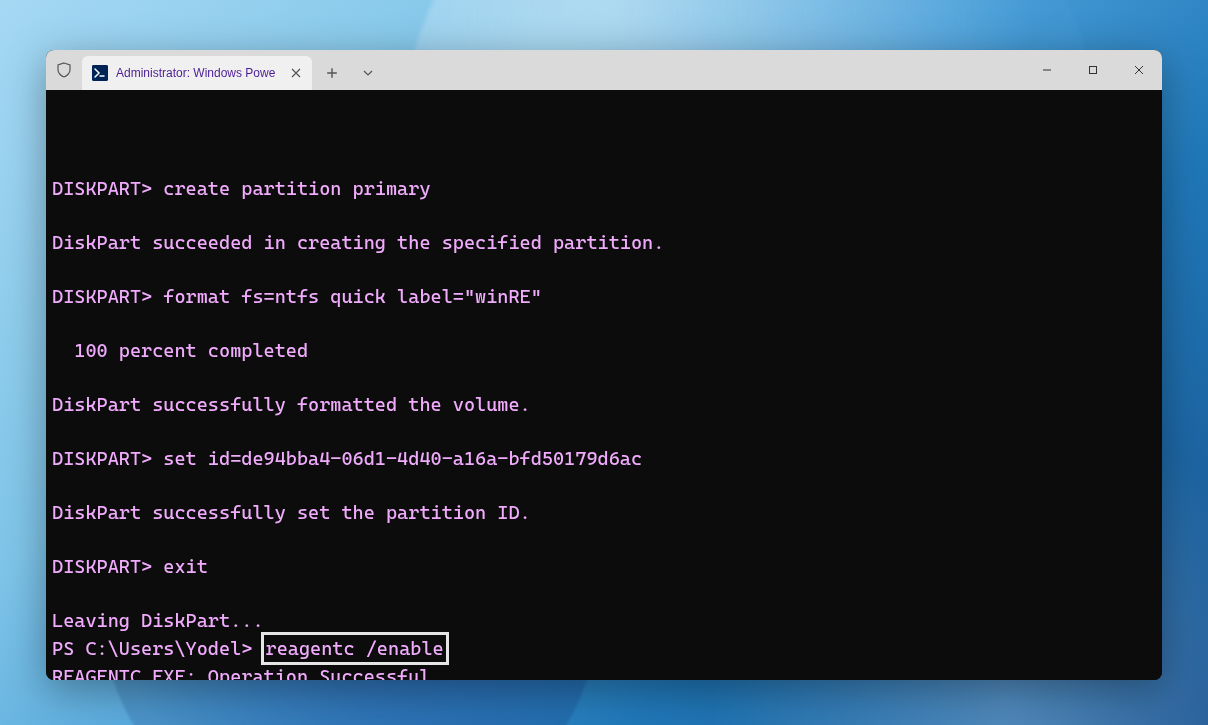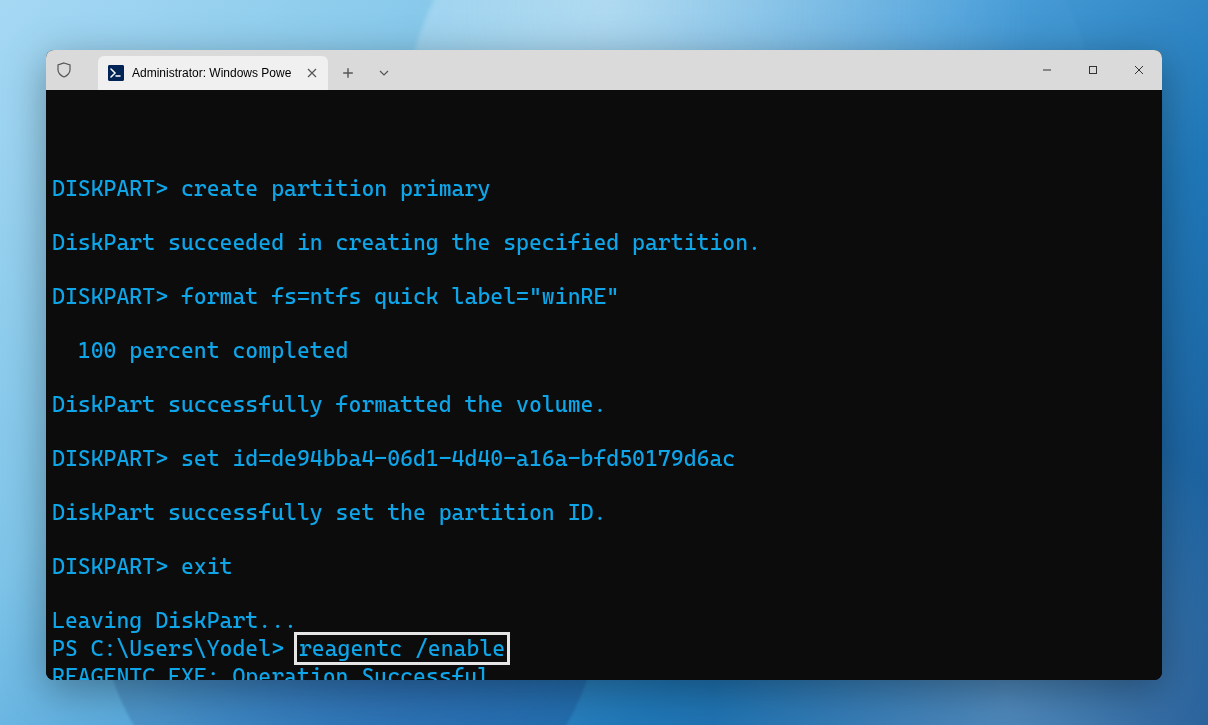--- a/index.html
+++ b/index.html
@@ -66,27 +66,27 @@
   .shield-icon {
     width: 16px; height: 16px;
     display: flex; align-items: center; justify-content: center;
   }
   .tab {
     display: flex;
     align-items: center;
     background: #f0f0f0;
     border-radius: 6px 6px 0 0;
     margin-top: 6px;
-    margin-left: 22px;
+    margin-left: 6px;
     padding: 0 8px 0 10px;
     height: 34px;
     width: 230px;
     gap: 8px;
     font-size: 12px;
-    color: #000000;
+    color: #4c1d95;
   }
   .tab-icon {
     width: 16px; height: 16px;
     background: #012456;
     border-radius: 2px;
     display: flex; align-items: center; justify-content: center;
     color: #fff;
     font-size: 10px;
     font-weight: bold;
   }
@@ -117,23 +117,23 @@
   .wc-btn {
     width: 46px;
     display: flex; align-items: center; justify-content: center;
     color: #333;
   }
   .wc-btn svg { width: 10px; height: 10px; }
 
   .terminal {
     flex: 1;
     background: #0c0c0c;
-    color: #0ea5e9;
+    color: #f0abfc;
     font-family: 'Cascadia Mono', 'Consolas', monospace;
-    font-size: 22px;
+    font-size: 19px;
     line-height: 27px;
     padding: 4px 6px;
     white-space: pre;
     overflow: hidden;
     position: relative;
   }
   .line { white-space: pre; }
   .highlight-box {
     border: 3px solid #e5e5e5;
     display: inline-block;

